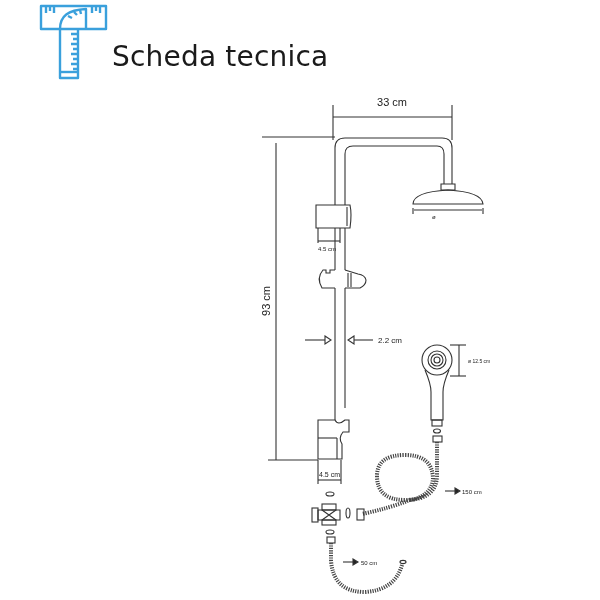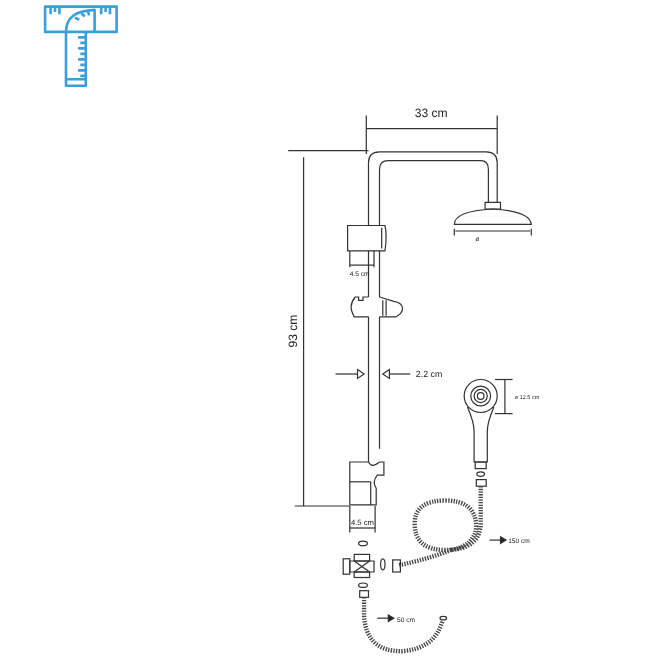--- a/index.html
+++ b/index.html
@@ -28,20 +28,21 @@
       <path d="M8 4 V11 M12 4 V9 M16 4 V11"></path>
 
       <path d="M54 4 V11 M58 4 V9 M62 4 V11"></path>
 
       <path d="M30 14 L34 16 M36 10 L39 13 M42 8 L43 12"></path>
 
       <path d="M40 32 H33 M40 37 H35 M40 42 H33 M40 47 H35 M40 52 H33 M40 57 H35 M40 62 H33 M40 67 H35"></path>
       <path d="M22 70 H40"></path>
     </g>
   </svg>
+  <div class="title">Scheda tecnica</div>
 </div>
 
 <svg class="drawing" width="600" height="600" viewBox="0 0 600 600">
   <g fill="none" stroke="#333" stroke-width="1.1">
 
     <g>
       <line x1="333" y1="105" x2="333" y2="140"></line>
       <line x1="452" y1="105" x2="452" y2="140"></line>
       <line x1="333" y1="117" x2="452" y2="117"></line>
     </g>

